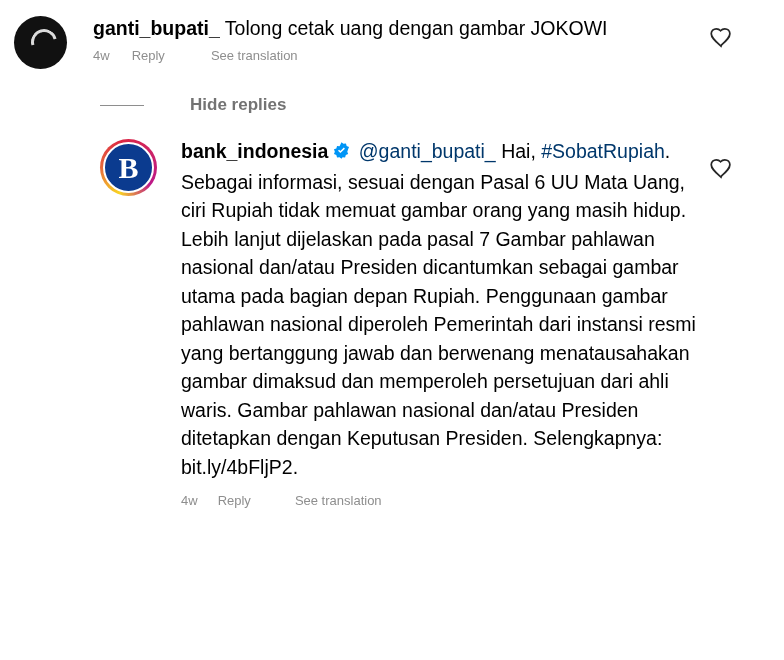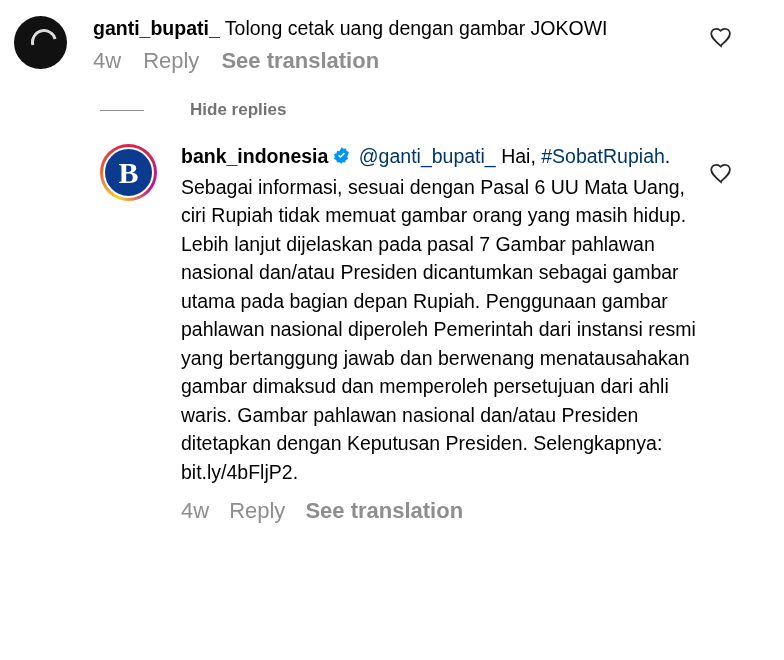--- a/index.html
+++ b/index.html
@@ -122,30 +122,31 @@
     font-size: 19.5px;
     line-height: 28px;
   }
 
   .meta {
     margin-top: 6px;
     display: flex;
     align-items: center;
     gap: 22px;
     color: #8e8e8e;
-    font-size: 22px;
+    font-size: 13px;
   }
   .meta .time { color: #8e8e8e; }
   .meta .action {
     color: #8e8e8e;
     font-weight: 400;
   }
   .meta .translate {
     color: #8e8e8e;
-    font-weight: 700;
+    font-weight: 400;
+    margin-left: 24px;
   }
 
   .like {
     position: absolute;
     right: 18px;
     top: 10px;
     width: 26px;
     height: 26px;
     color: #262626;
   }

